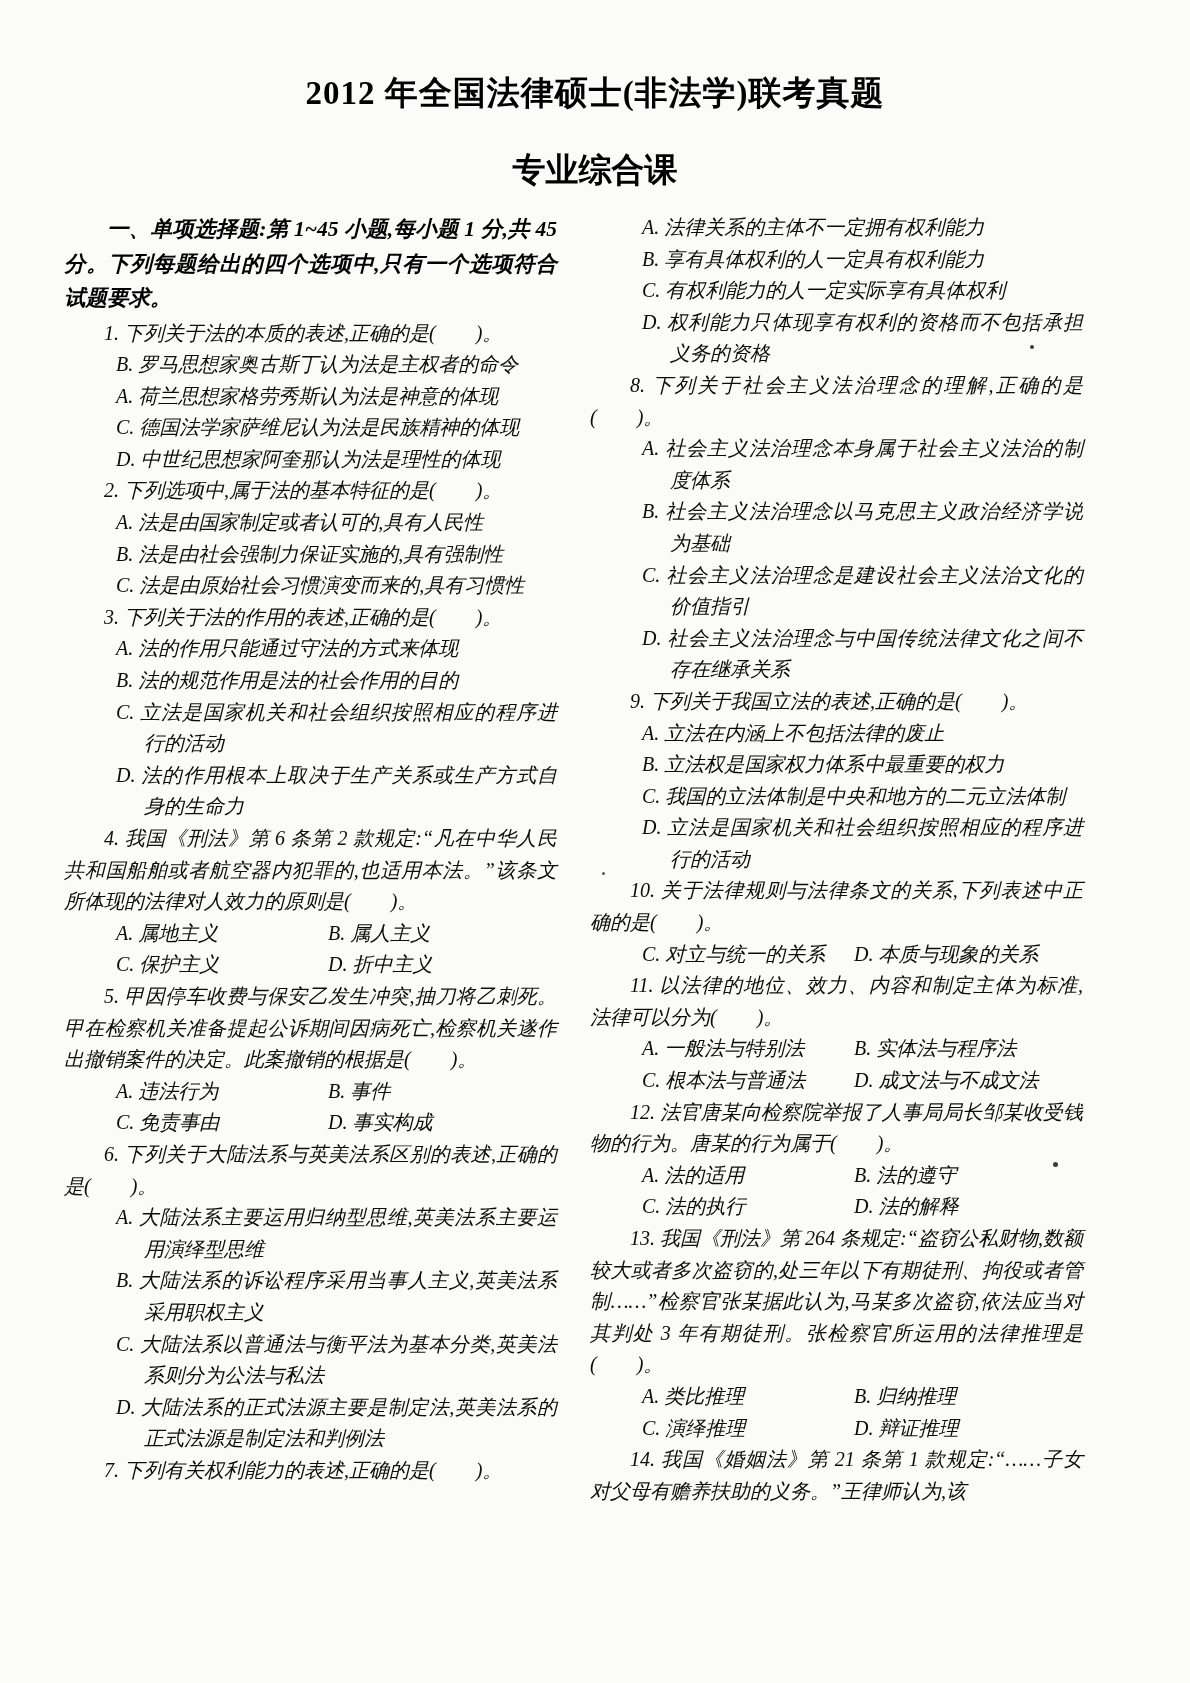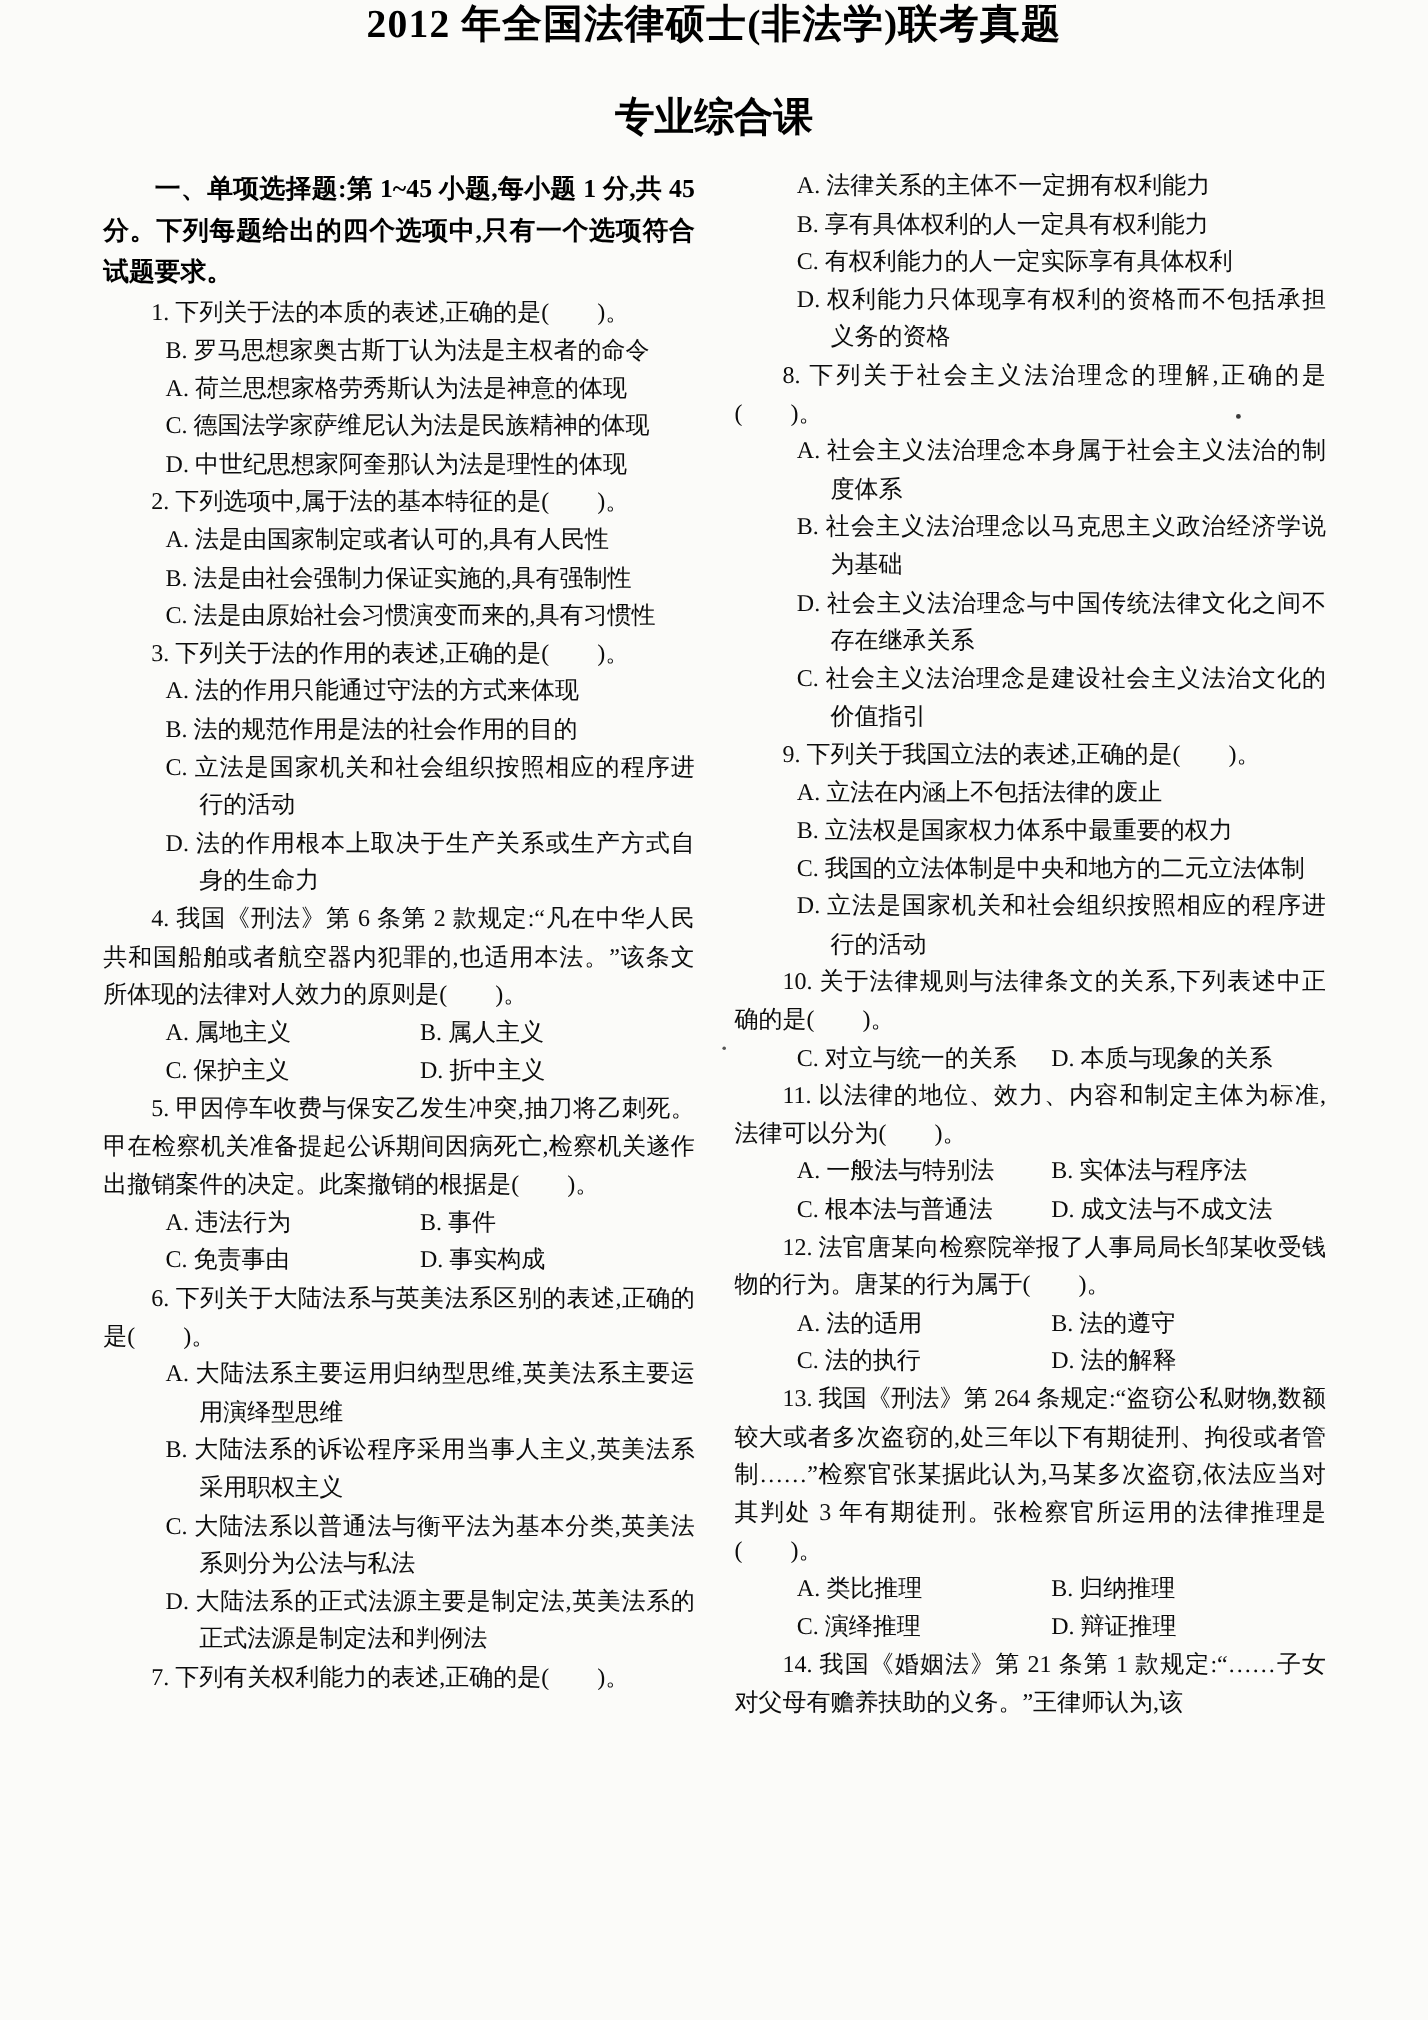--- a/index.html
+++ b/index.html
@@ -11,41 +11,43 @@
   }
   .page {
     position: relative;
     width: 1190px;
     height: 1683px;
     background: #fbfbf9;
     overflow: hidden;
   }
   .page-title {
     margin: 0;
+    padding-top: 72px;
     text-align: center;
     font-size: 33px;
     line-height: 42px;
     font-weight: bold;
     letter-spacing: 1px;
     color: #000;
   }
   .page-subtitle {
     margin: 38px 0 0 0;
     text-align: center;
     font-size: 33px;
     line-height: 36px;
     font-weight: bold;
     color: #000;
   }
   .cols {
     display: flex;
     margin-top: 24px;
-    padding-left: 86px;
+    padding-left: 64px;
     padding-right: 84px;
     gap: 33px;
+    font-style: italic;
   }
   .col {
     width: 493px;
     font-size: 20px;
     line-height: 31.6px;
     text-align: justify;
     color: #0c0c0c;
   }
   .col p { margin: 0; }
   .intro {
@@ -112,22 +114,22 @@
         <p class="q">7. 下列有关权利能力的表述,正确的是(　　)。</p>
       </div>
     <div class="col" id="col-right">
         <p class="opt">A. 法律关系的主体不一定拥有权利能力</p>
         <p class="opt">B. 享有具体权利的人一定具有权利能力</p>
         <p class="opt">C. 有权利能力的人一定实际享有具体权利</p>
         <p class="opt">D. 权利能力只体现享有权利的资格而不包括承担义务的资格</p>
         <p class="q">8. 下列关于社会主义法治理念的理解,正确的是(　　)。</p>
         <p class="opt">A. 社会主义法治理念本身属于社会主义法治的制度体系</p>
         <p class="opt">B. 社会主义法治理念以马克思主义政治经济学说为基础</p>
+        <p class="opt">C. 社会主义法治理念是建设社会主义法治文化的价值指引</p>
         <p class="opt">D. 社会主义法治理念与中国传统法律文化之间不存在继承关系</p>
-        <p class="opt">C. 社会主义法治理念是建设社会主义法治文化的价值指引</p>
         <p class="q">9. 下列关于我国立法的表述,正确的是(　　)。</p>
         <p class="opt">A. 立法在内涵上不包括法律的废止</p>
         <p class="opt">B. 立法权是国家权力体系中最重要的权力</p>
         <p class="opt">C. 我国的立法体制是中央和地方的二元立法体制</p>
         <p class="opt">D. 立法是国家机关和社会组织按照相应的程序进行的活动</p>
         <p class="q">10. 关于法律规则与法律条文的关系,下列表述中正确的是(　　)。</p>
         <p class="optpair"><span class="opt-a">C. 对立与统一的关系</span><span class="opt-b">D. 本质与现象的关系</span></p>
         <p class="q">11. 以法律的地位、效力、内容和制定主体为标准,法律可以分为(　　)。</p>
         <p class="optpair"><span class="opt-a">A. 一般法与特别法</span><span class="opt-b">B. 实体法与程序法</span></p>
         <p class="optpair"><span class="opt-a">C. 根本法与普通法</span><span class="opt-b">D. 成文法与不成文法</span></p>

